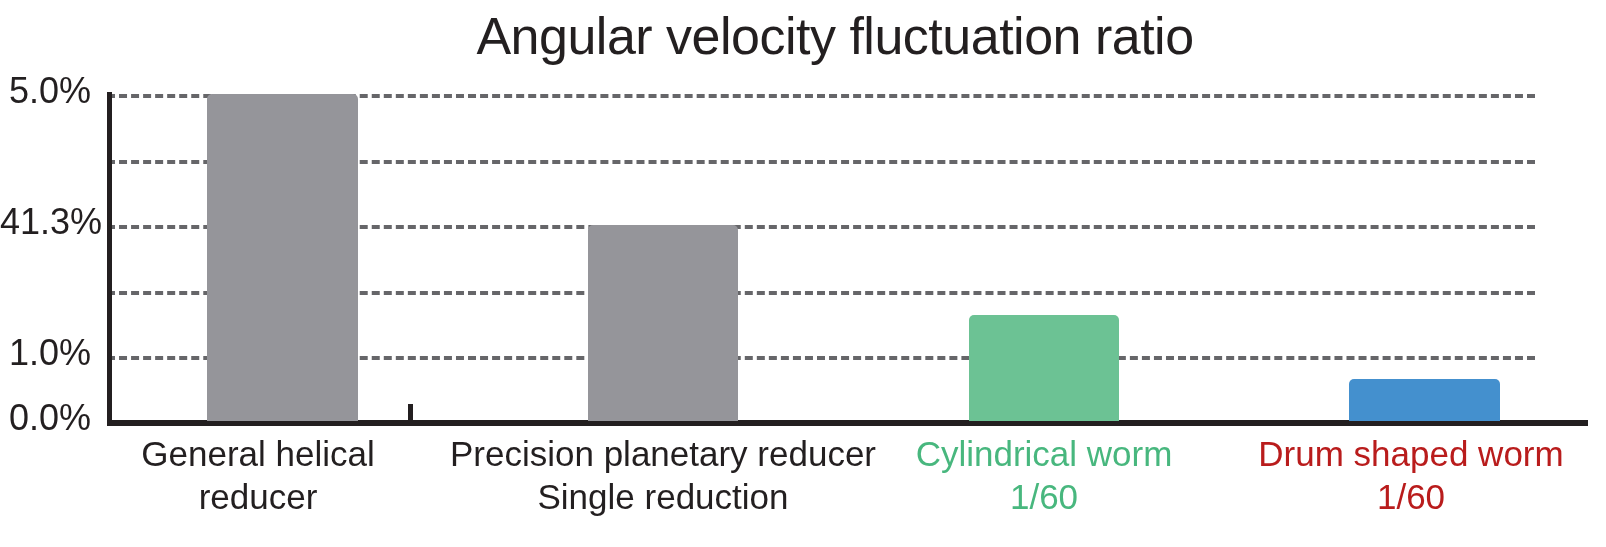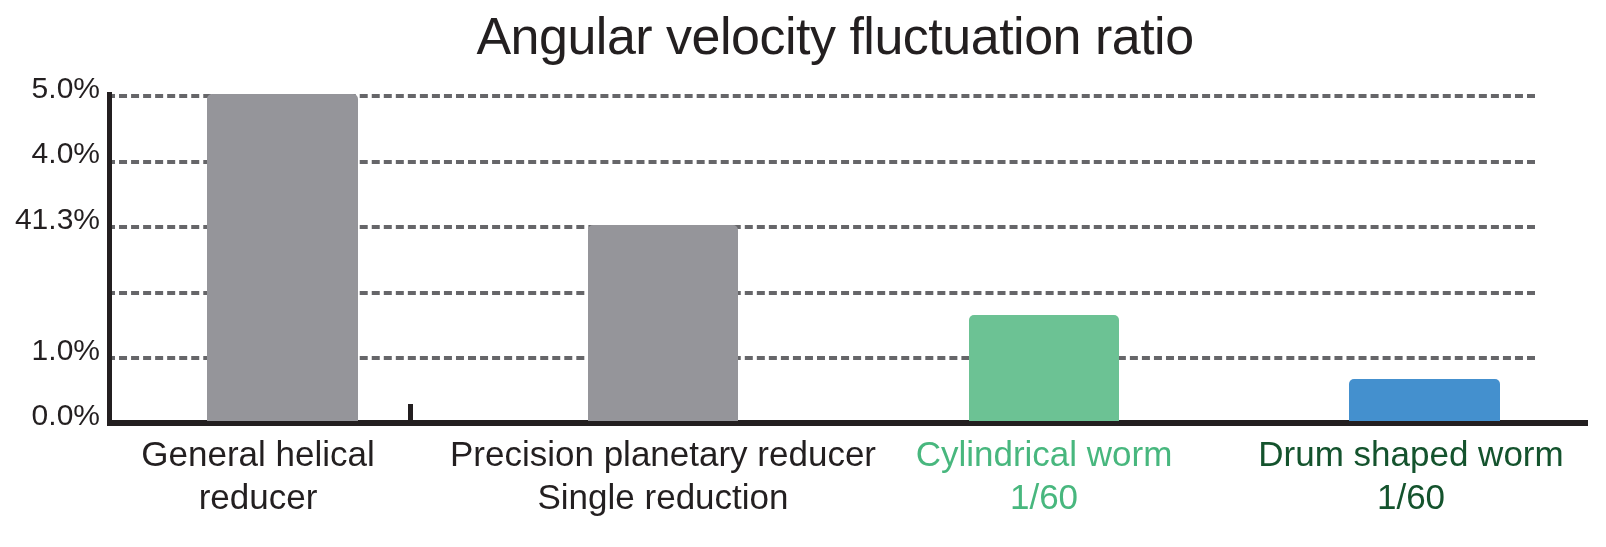--- a/index.html
+++ b/index.html
@@ -74,22 +74,22 @@
     width: 5px;
     height: 17px;
     background: #231f20;
   }
 
   
   .y-label {
     position: absolute;
     right: 0;
     width: 100px;
-    text-align: right;
-    font-size: 30px;
+    text-align: center;
+    font-size: 36px;
     color: #231f20;
     font-family: "Liberation Sans", sans-serif;
     line-height: 1;
   }
   #y-labels {
     position: absolute;
     left: 0px;
     top: 0px;
     width: 100px;
     height: 547px;
@@ -117,21 +117,20 @@
 </style>
 </head>
 <body>
 
 <div id="chart-root">
 
   <div id="chart-title">Angular velocity fluctuation ratio</div>
 
   <div id="y-labels">
     <div class="y-label" style="top:73px;">5.0%</div>
-    <div class="y-label" style="top:138px;">4.0%</div>
     <div class="y-label" style="top:204px;">41.3%</div>
     <div class="y-label" style="top:335px;">1.0%</div>
     <div class="y-label" style="top:400px;">0.0%</div>
   </div>
 
   <div id="plot-area">
     <div class="gridline" style="top:0px;"></div>
     <div class="gridline" style="top:65.5px;"></div>
     <div class="gridline" style="top:131px;"></div>
     <div class="gridline" style="top:196.5px;"></div>
@@ -155,18 +154,18 @@
     <span class="l2">reducer</span>
   </div>
   <div class="x-label" id="xlab-1" style="left: 413px; width: 500px; color: rgb(35, 31, 32);">
     <span class="l1">Precision planetary reducer</span>
     <span class="l2">Single reduction</span>
   </div>
   <div class="x-label" id="xlab-2" style="left: 874px; width: 340px; color: rgb(72, 183, 126);">
     <span class="l1">Cylindrical worm</span>
     <span class="l2">1/60</span>
   </div>
-  <div class="x-label" id="xlab-3" style="left: 1216px; width: 390px; color: #14532d;">
+  <div class="x-label" id="xlab-3" style="left: 1216px; width: 390px; color: #b91c1c;">
     <span class="l1">Drum shaped worm</span>
     <span class="l2">1/60</span>
   </div>
 
 </div>
 
 </body></html>

